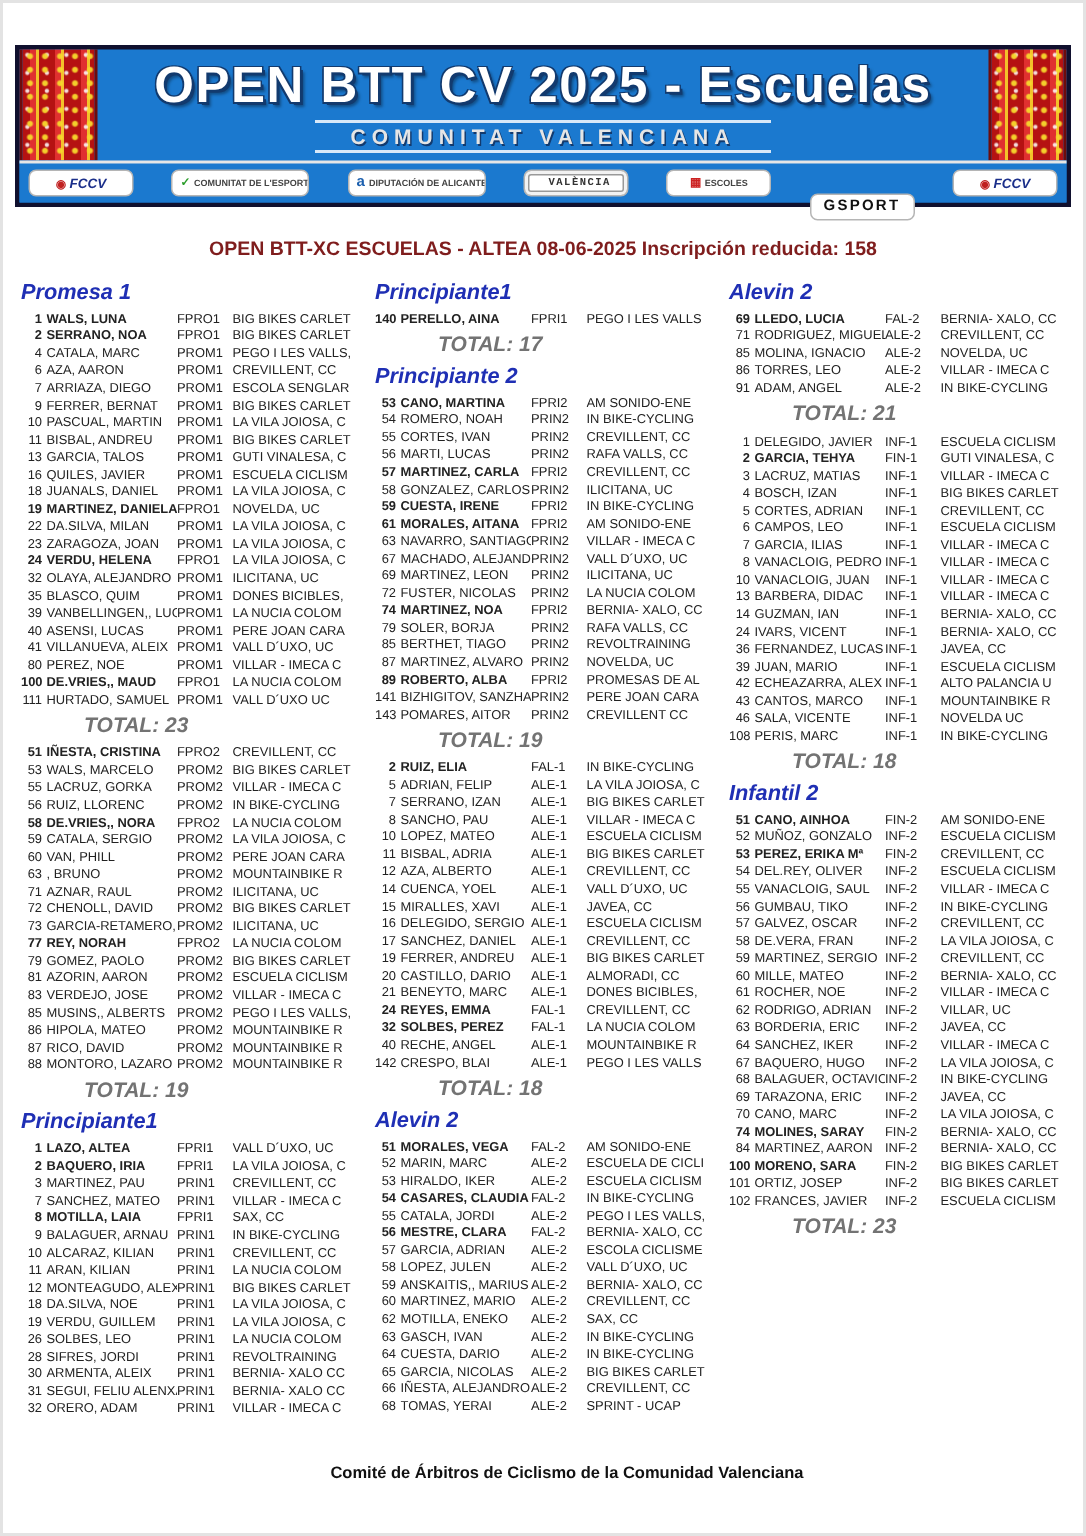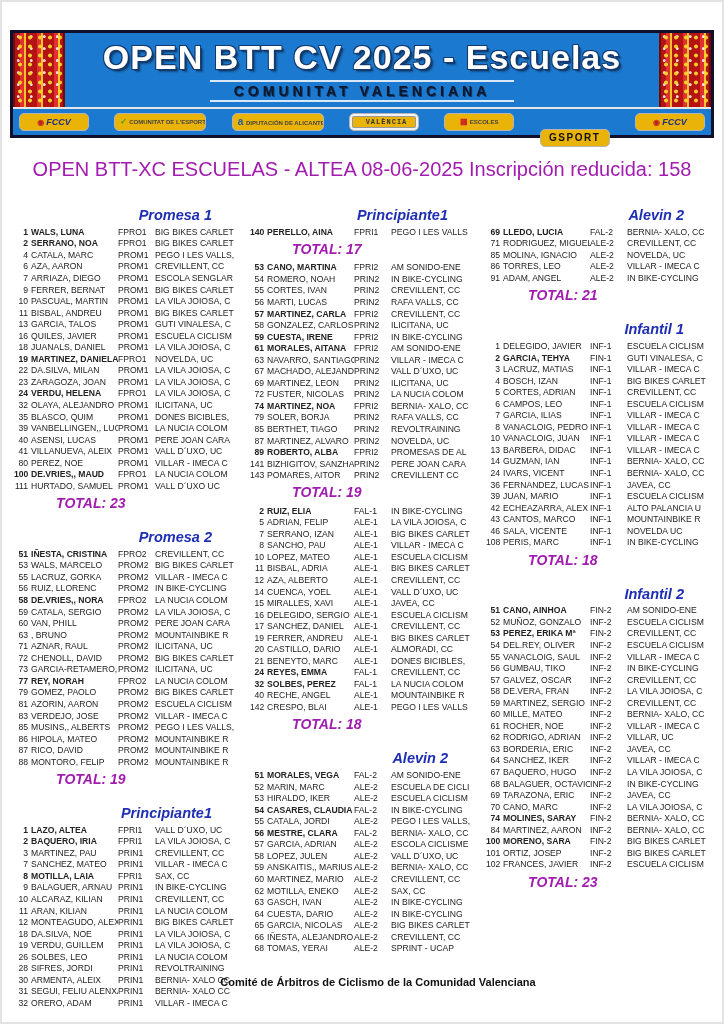--- a/index.html
+++ b/index.html
@@ -33,76 +33,76 @@
     flex: 1; display: flex; flex-direction: column; align-items: center; justify-content: center;
     padding: 2px 6px;
   }
   .banner-title {
     font-size: 34px; font-weight: bold; color: #ffffff; letter-spacing: 1px;
     white-space: nowrap;
     text-shadow: 2px 2px 0 #123a6e, -1px -1px 0 #123a6e, 1px -1px 0 #123a6e, -1px 1px 0 #123a6e, 3px 3px 2px rgba(0,0,0,.35);
   }
   .banner-subtitle {
     margin-top: 3px;
-    font-size: 14px; font-weight: bold; color: #0f172a; letter-spacing: 4px;
+    font-size: 14px; font-weight: bold; color: #e5e5e5; letter-spacing: 4px;
     padding: 1px 24px;
     border-top: 2px solid #d8e8f8; border-bottom: 2px solid #d8e8f8;
     text-shadow: 1px 1px 0 #123a6e;
     white-space: nowrap;
   }
   .sponsor-bar {
     flex: none; height: 28px;
     border-top: 2px solid #e6e6e6;
     background: #1b79cf;
     display: flex; align-items: center; justify-content: space-between;
     padding: 0 6px;
   }
   .sponsor-badge {
-    background: #eab308; border: 1px solid #b5b5b5; border-radius: 5px;
+    background: #ffffff; border: 1px solid #b5b5b5; border-radius: 5px;
     height: 18px; line-height: 16px; min-width: 70px; max-width: 92px;
     font-size: 6px; font-weight: bold; color: #444;
     text-align: center; padding: 0 5px;
     white-space: nowrap; overflow: hidden;
   }
   .s-fccv, .s-fccv2 { color: #1b2f8a; font-style: italic; font-size: 9px; }
   .s-fccv::before, .s-fccv2::before { content: "◉ "; color: #c02020; font-style: normal; font-size: 8px; }
   .s-comunitat-esport::before { content: "✓ "; color: #2a9d2a; font-size: 8px; }
   .s-diputacion-alicante::before { content: "a "; color: #1b5fae; font-size: 10px; font-weight: 900; }
   .s-valencia { font-family: Liberation Mono, monospace; font-size: 7px; letter-spacing: 1px; color: #333; box-shadow: inset 0 0 0 2px #f2f2f2, inset 0 0 0 3px #999; padding-left: 10px; }
   .s-escoles::before { content: "▦ "; color: #c22; font-size: 8px; }
   .s-gsport { color: #101010; font-size: 10px; letter-spacing: 1.5px; margin-top: 32px; }
   
   .page-title {
     margin-top: 158px; 
     text-align: center;
-    font-size: 20px; font-weight: normal; color: #a21caf;
+    font-size: 13px; font-weight: bold; color: #7f1d1d;
   }
   
   .columns {
     display: flex; gap: 10px;
     padding: 8px 12px 0 14px;
   }
   .col { flex: 1; min-width: 0; }
   .sec-heading {
     color: #1f2fb4; font-weight: bold; font-style: italic;
-    font-size: 14.5px; text-align: right;
-    margin: 18px 28px 3px 0;
+    font-size: 14.5px; text-align: left;
+    margin: 6px 28px 3px 0;
     white-space: nowrap;
   }
   .row {
     display: flex; align-items: center;
     height: 11.55px; font-size: 8.6px; color: #222;
   }
   .row .num { width: 14px; flex: none; text-align: right; white-space: nowrap; overflow: hidden; }
   .row .name { flex: 1; min-width: 0; margin-left: 3px; white-space: nowrap; overflow: hidden; }
   .row .cat { width: 37px; flex: none; white-space: nowrap; overflow: hidden; }
   .row .club { width: 85px; flex: none; white-space: nowrap; overflow: hidden; }
   .row.f .name, .row.f .num { font-weight: bold; }
   .sec-total {
-    color: #a21caf; font-weight: bold; font-style: italic;
+    color: #737373; font-weight: bold; font-style: italic;
     font-size: 14px; width: 68%; text-align: center;
     margin: 3.5px 0 4.5px;
     white-space: nowrap;
   }
   
   .footer {
     position: absolute; left: 0; right: 0; top: 976px;
     text-align: center;
     font-size: 11px; font-weight: bold; color: #111; margin-left: 32px;
   }
@@ -269,21 +269,20 @@
           <span class="cat">FPRO1</span>
           <span class="club">LA NUCIA COLOM</span>
         </div>
         <div class="row">
           <span class="num">111</span>
           <span class="name">HURTADO, SAMUEL</span>
           <span class="cat">PROM1</span>
           <span class="club">VALL D´UXO UC</span>
         </div>
         <div class="sec-total">TOTAL: 23</div>
-        <div class="sec-heading">Promesa 2</div>
         <div class="row f">
           <span class="num">51</span>
           <span class="name">IÑESTA, CRISTINA</span>
           <span class="cat">FPRO2</span>
           <span class="club">CREVILLENT, CC</span>
         </div>
         <div class="row">
           <span class="num">53</span>
           <span class="name">WALS, MARCELO</span>
           <span class="cat">PROM2</span>
@@ -380,21 +379,21 @@
           <span class="club">MOUNTAINBIKE R</span>
         </div>
         <div class="row">
           <span class="num">87</span>
           <span class="name">RICO, DAVID</span>
           <span class="cat">PROM2</span>
           <span class="club">MOUNTAINBIKE R</span>
         </div>
         <div class="row">
           <span class="num">88</span>
-          <span class="name">MONTORO, FELIP</span>
+          <span class="name">MONTORO, LAZARO</span>
           <span class="cat">PROM2</span>
           <span class="club">MOUNTAINBIKE R</span>
         </div>
         <div class="sec-total">TOTAL: 19</div>
         <div class="sec-heading">Principiante1</div>
         <div class="row f">
           <span class="num">1</span>
           <span class="name">LAZO, ALTEA</span>
           <span class="cat">FPRI1</span>
           <span class="club">VALL D´UXO, UC</span>
@@ -492,20 +491,21 @@
       </div>
       <div class="col">
         <div class="sec-heading">Principiante1</div>
         <div class="row f">
           <span class="num">140</span>
           <span class="name">PERELLO, AINA</span>
           <span class="cat">FPRI1</span>
           <span class="club">PEGO I LES VALLS</span>
         </div>
         <div class="sec-total">TOTAL: 17</div>
+        <div class="sec-heading">Principiante 2</div>
         <div class="row f">
           <span class="num">53</span>
           <span class="name">CANO, MARTINA</span>
           <span class="cat">FPRI2</span>
           <span class="club">AM SONIDO-ENE</span>
         </div>
         <div class="row">
           <span class="num">54</span>
           <span class="name">ROMERO, NOAH</span>
           <span class="cat">PRIN2</span>
@@ -847,21 +847,20 @@
           <span class="cat">ALE-2</span>
           <span class="club">VILLAR - IMECA C</span>
         </div>
         <div class="row">
           <span class="num">91</span>
           <span class="name">ADAM, ANGEL</span>
           <span class="cat">ALE-2</span>
           <span class="club">IN BIKE-CYCLING</span>
         </div>
         <div class="sec-total">TOTAL: 21</div>
-        <div class="sec-heading">Infantil 1</div>
         <div class="row">
           <span class="num">1</span>
           <span class="name">DELEGIDO, JAVIER</span>
           <span class="cat">INF-1</span>
           <span class="club">ESCUELA CICLISM</span>
         </div>
         <div class="row f">
           <span class="num">2</span>
           <span class="name">GARCIA, TEHYA</span>
           <span class="cat">FIN-1</span>

